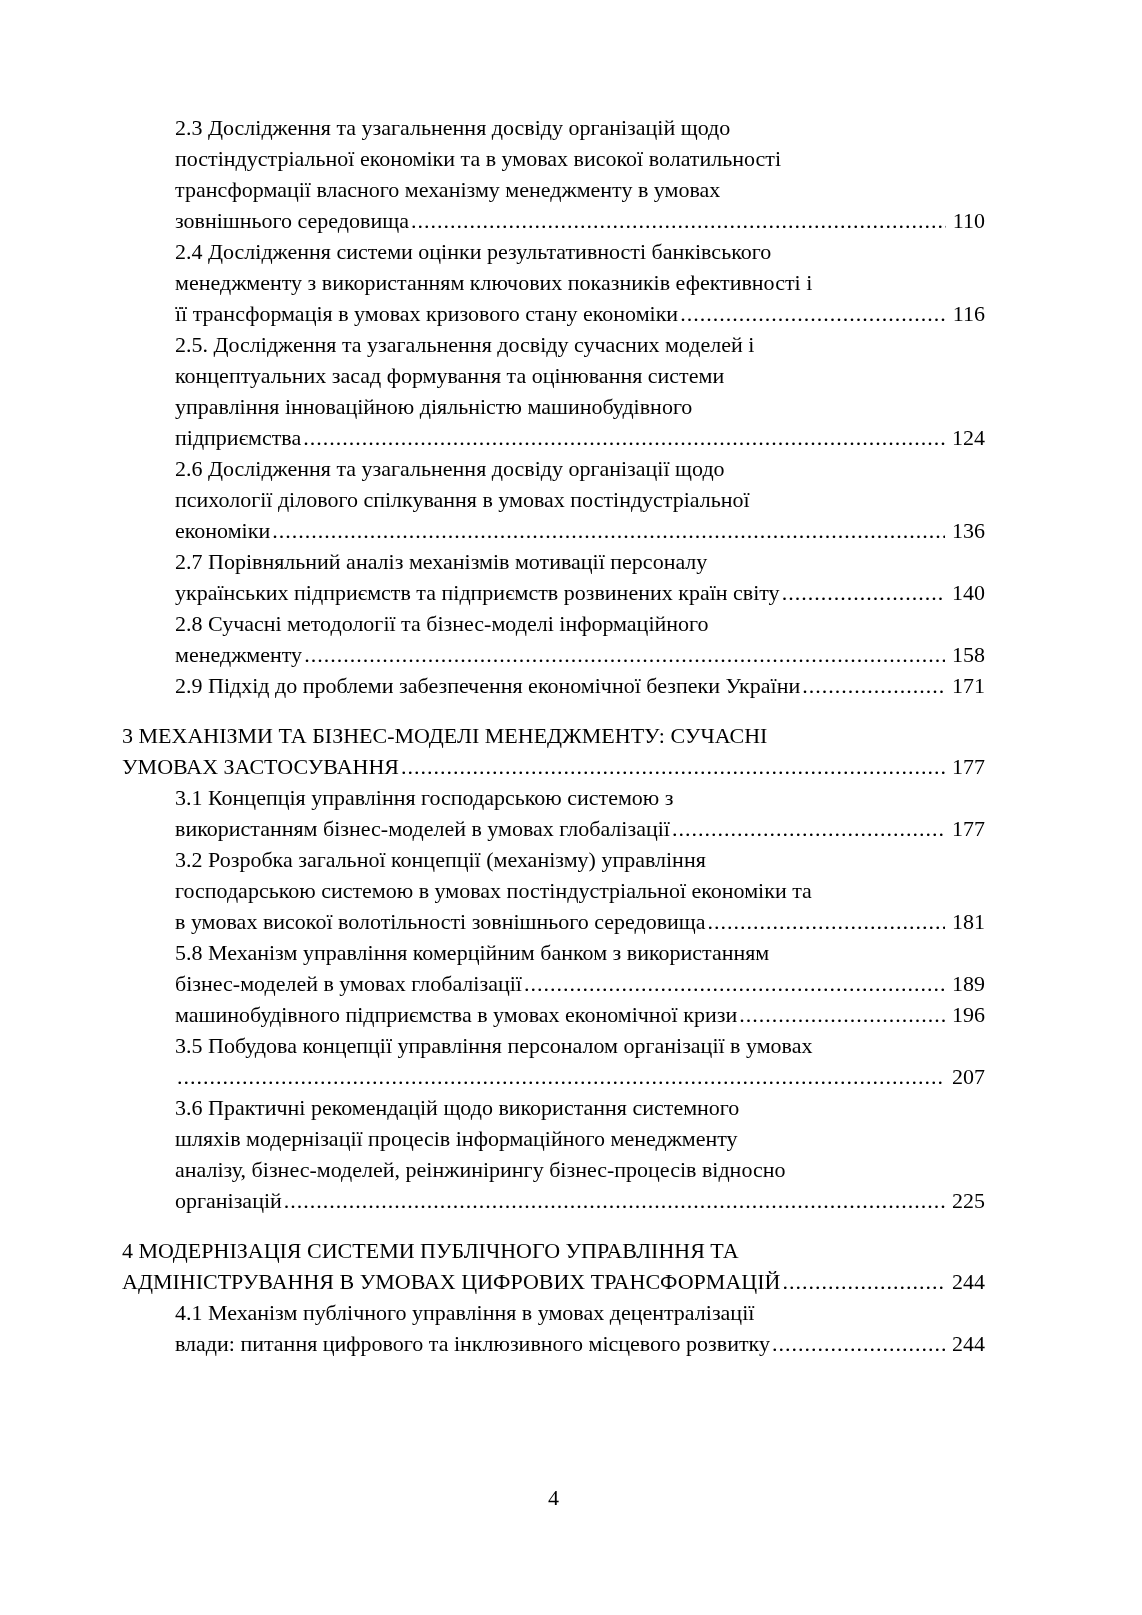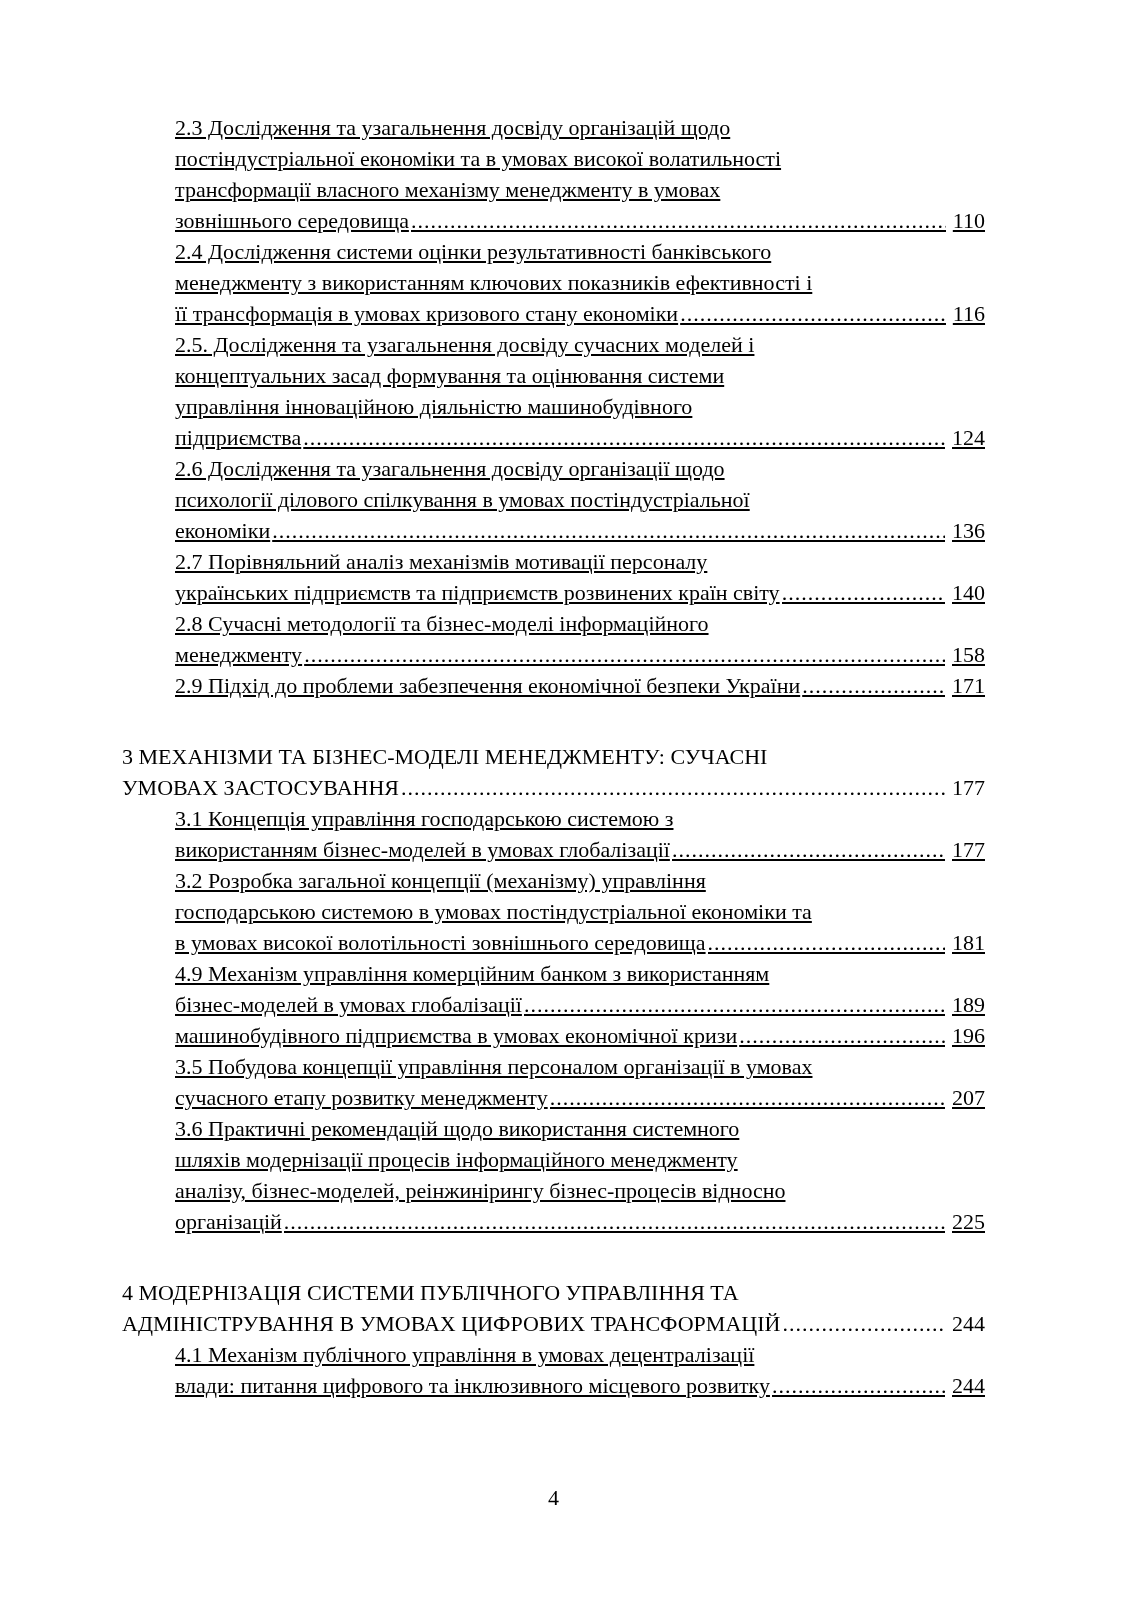--- a/index.html
+++ b/index.html
@@ -18,30 +18,29 @@
   .content {
     position: absolute;
     top: 112px;
     left: 122px;
     width: 863px;
   }
   .entry {
     margin: 0;
   }
   .entry.gap-before {
-    margin-top: 40px;
+    margin-top: 19px;
   }
   .line {
     font-size: 22px;
     line-height: 31px;
     white-space: nowrap;
   }
   .entry.indent .line {
     padding-left: 53px;
-    text-decoration: underline;
   }
   .line.last {
     display: flex;
     align-items: baseline;
   }
   .line-text {
     white-space: pre;
     flex: 0 0 auto;
   }
   .dots {
@@ -150,38 +149,37 @@
     <div class="entry indent">
       <div class="line"><span class="line-text">3.2 Розробка загальної концепції (механізму) управління</span></div>
       <div class="line"><span class="line-text">господарською системою в умовах постіндустріальної економіки та</span></div>
       <div class="line last">
         <span class="line-text">в умовах високої волотільності зовнішнього середовища</span>
         <span class="dots">............................................................................................................................................................................................................................</span>
         <span class="page-num">181</span>
       </div>
     </div>
     <div class="entry indent">
-      <div class="line"><span class="line-text">4.9 Механізм управління комерційним банком з використанням</span></div>
+      <div class="line"><span class="line-text">5.8 Механізм управління комерційним банком з використанням</span></div>
       <div class="line last">
         <span class="line-text">бізнес-моделей в умовах глобалізації</span>
         <span class="dots">............................................................................................................................................................................................................................</span>
         <span class="page-num">189</span>
       </div>
     </div>
     <div class="entry indent">
       <div class="line last">
         <span class="line-text">машинобудівного підприємства в умовах економічної кризи</span>
         <span class="dots">............................................................................................................................................................................................................................</span>
         <span class="page-num">196</span>
       </div>
     </div>
     <div class="entry indent">
       <div class="line"><span class="line-text">3.5 Побудова концепції управління персоналом організації в умовах</span></div>
       <div class="line last">
-        <span class="line-text">сучасного етапу розвитку менеджменту</span>
         <span class="dots">............................................................................................................................................................................................................................</span>
         <span class="page-num">207</span>
       </div>
     </div>
     <div class="entry indent">
       <div class="line"><span class="line-text">3.6 Практичні рекомендацій щодо використання системного</span></div>
       <div class="line"><span class="line-text">шляхів модернізації процесів інформаційного менеджменту</span></div>
       <div class="line"><span class="line-text">аналізу, бізнес-моделей, реінжинірингу бізнес-процесів відносно</span></div>
       <div class="line last">
         <span class="line-text">організацій</span>

